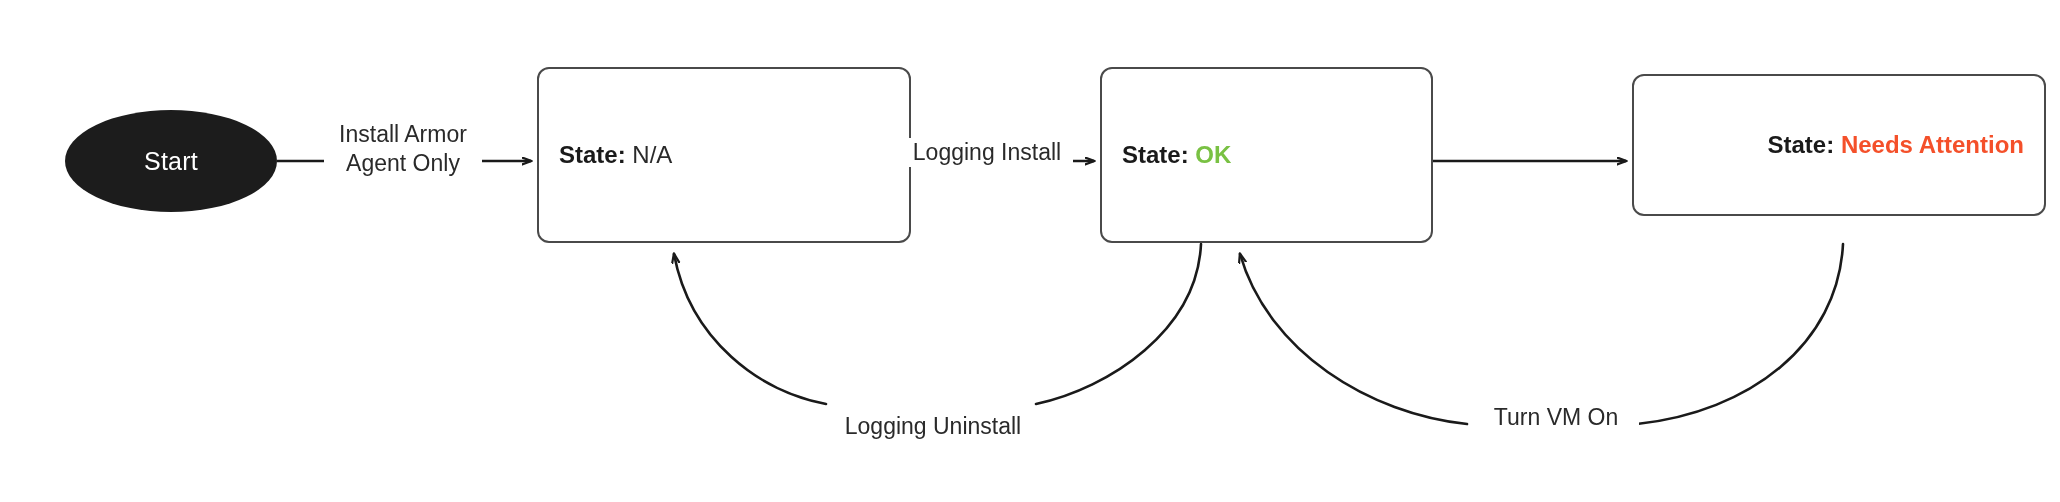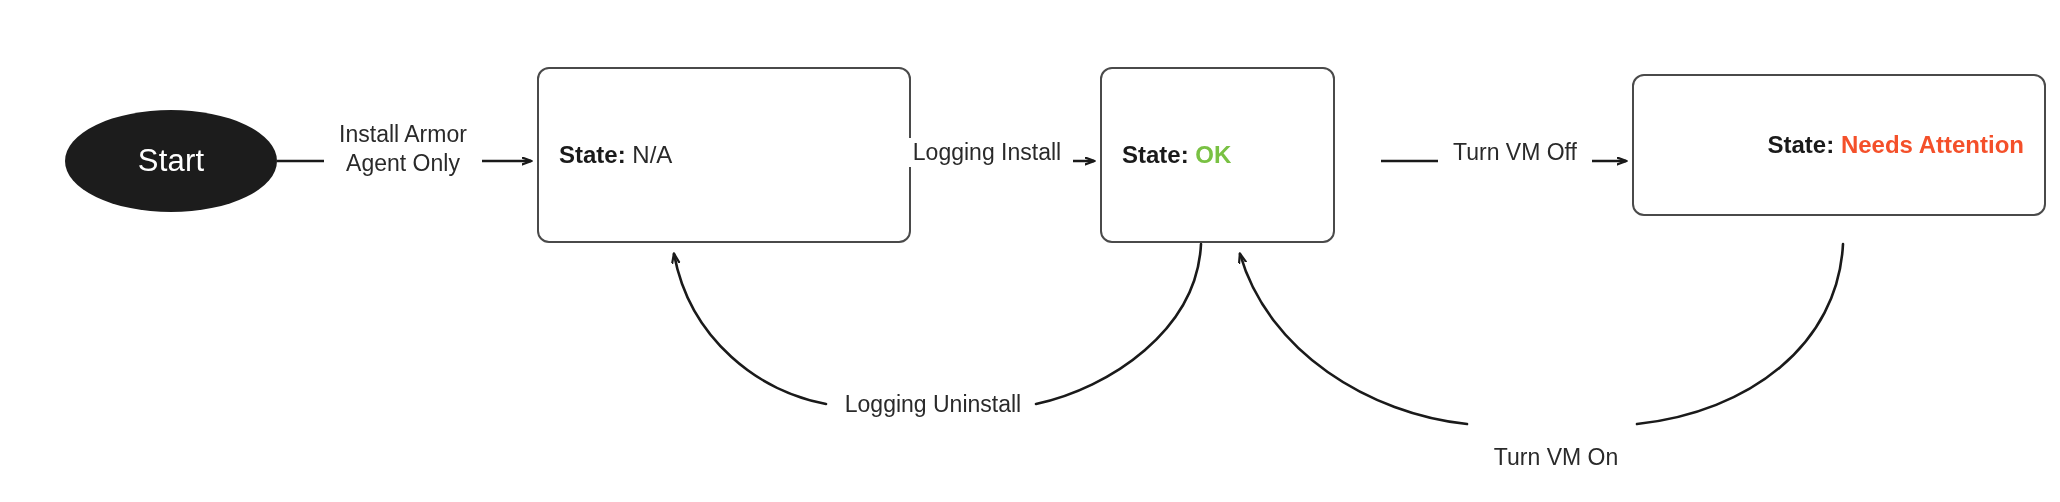--- a/index.html
+++ b/index.html
@@ -35,21 +35,21 @@
     width: 212px;
     height: 102px;
     background: #1c1c1c;
     border-radius: 50%;
     display: flex;
     align-items: center;
     justify-content: center;
   }
   .start-node .start-label {
     color: #ffffff;
-    font-size: 31px;
+    font-size: 25px;
     letter-spacing: 0.2px;
   }
 
   
   .state-box {
     position: absolute;
     box-sizing: border-box;
     background: #ffffff;
     border: 2px solid #4a4a4a;
     border-radius: 12px;
@@ -75,39 +75,39 @@
     color: #79c143;
     font-weight: bold;
   }
   .val-attn {
     color: #f4502a;
     font-weight: bold;
   }
   .val-italic { font-style: italic; color: #2a2a2a; }
 
   #box-1 { left: 537px;  top: 67px; width: 374px;  height: 176px; }
-  #box-2 { left: 1100px; top: 67px; width: 235px;  height: 176px; }
+  #box-2 { left: 1100px; top: 67px; width: 333px;  height: 176px; }
   #box-3 { left: 1632px; top: 74px; width: 414px;  height: 142px; align-items: flex-end; }
 
   
   .edge-label {
     position: absolute;
     font-size: 23px;
     color: #2a2a2a;
     background: #ffffff;
     line-height: 1.28;
     text-align: center;
     padding: 0 3px;
     white-space: pre-line;
   }
   #label-install       { left: 324px;  top: 120px; width: 152px; }
   #label-logging-inst  { left: 901px;  top: 138px; width: 166px; }
   #label-vm-off        { left: 1438px; top: 138px; width: 148px; }
-  #label-logging-unin  { left: 832px;  top: 390px; width: 196px; }
-  #label-vm-on         { left: 1473px; top: 403px; width: 160px; margin-top: 40px; }
+  #label-logging-unin  { left: 832px;  top: 412px; width: 196px; }
+  #label-vm-on         { left: 1473px; top: 403px; width: 160px; }
 </style>
 </head>
 <body>
 
 <div id="canvas">
 
   <svg id="edges" viewBox="0 0 2060 502">
     <defs>
       <marker id="arrowhead" markerWidth="12" markerHeight="12" refX="9.4" refY="4" orient="auto" markerUnits="userSpaceOnUse">
         <path d="M0.5,0.5 L10,4 L0.5,7.5" fill="none" stroke="#1a1a1a" stroke-width="2.2" stroke-linecap="round" stroke-linejoin="round"></path>
@@ -163,19 +163,18 @@
         <span class="key">State</span><span class="key">: </span><span class="val-attn">Needs Attention</span>
       </div>
     </div>
   </div>
 
   <div class="edge-label" id="label-install">Install Armor
 Agent Only</div>
 
   <div class="edge-label" id="label-logging-inst">Logging Install</div>
 
-  <div class="edge-label" id="label-vm-off">Turn VM Off</div>
 
   <div class="edge-label" id="label-logging-unin">Logging Uninstall</div>
 
   <div class="edge-label" id="label-vm-on">Turn VM On</div>
 
 </div>
 
 </body></html>

